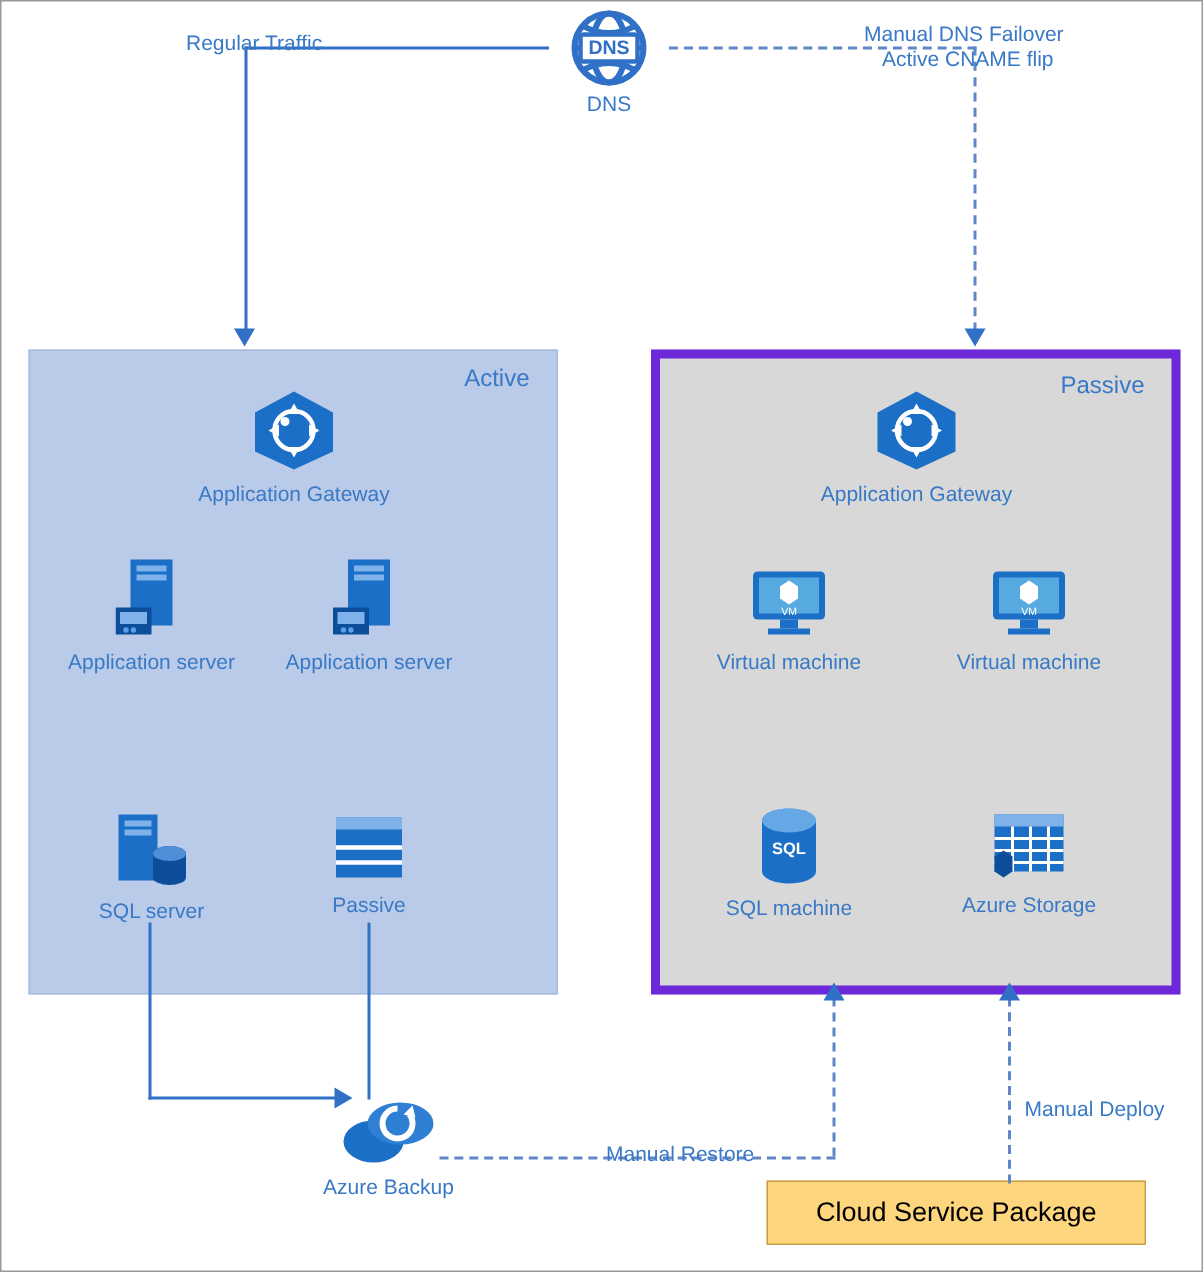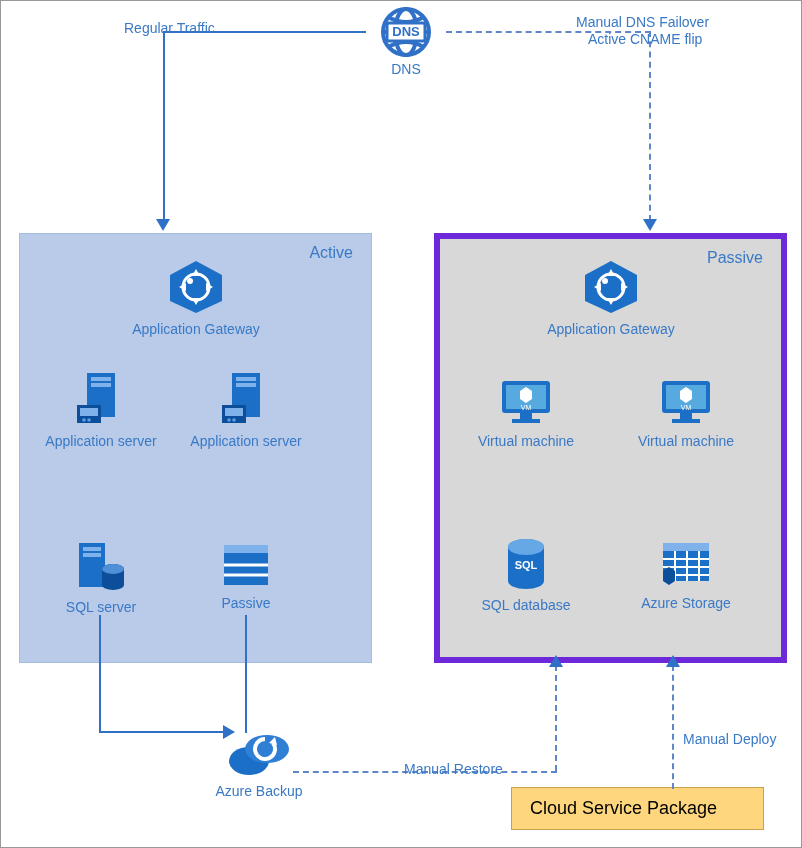--- a/index.html
+++ b/index.html
@@ -93,20 +93,21 @@
   }
 
   
   .csp {
     position: absolute;
     background: var(--gold);
     border: 1px solid #c9a14a;
     padding: 10px 18px;
     color: #000;
     font-size: 18px;
+    text-align: center;
   }
 
   
   .icon svg { display:block; margin:0 auto; }
 
 </style>
 </head>
 <body>
 
 <div class="dns-block" style="left:365px; top:2px;">
@@ -268,21 +269,21 @@
 <div class="node" style="left:455px; top:536px;">
   <span class="icon">
     <svg width="46" height="54" viewBox="0 0 46 54">
       <ellipse cx="23" cy="10" rx="18" ry="8" fill="#4e8fd8"></ellipse>
       <rect x="5" y="10" width="36" height="34" fill="#1b6fc6"></rect>
       <ellipse cx="23" cy="44" rx="18" ry="8" fill="#1b6fc6"></ellipse>
       <ellipse cx="23" cy="10" rx="18" ry="8" fill="#66a7e6"></ellipse>
       <text x="23" y="32" text-anchor="middle" font-family="Segoe UI, Arial" font-size="11" font-weight="700" fill="#fff">SQL</text>
     </svg>
   </span>
-  <div class="label">SQL database</div>
+  <div class="label">SQL machine</div>
 </div>
 
 <div class="node" style="left:615px; top:536px;">
   <span class="icon">
     <svg width="58" height="52" viewBox="0 0 58 52">
       <rect x="6" y="6" width="46" height="38" fill="#1b6fc6"></rect>
       <rect x="6" y="6" width="46" height="8" fill="#7fb2ea"></rect>
       <g stroke="#fff" stroke-width="2">
         <line x1="6" y1="22" x2="52" y2="22"></line>
         <line x1="6" y1="30" x2="52" y2="30"></line>

